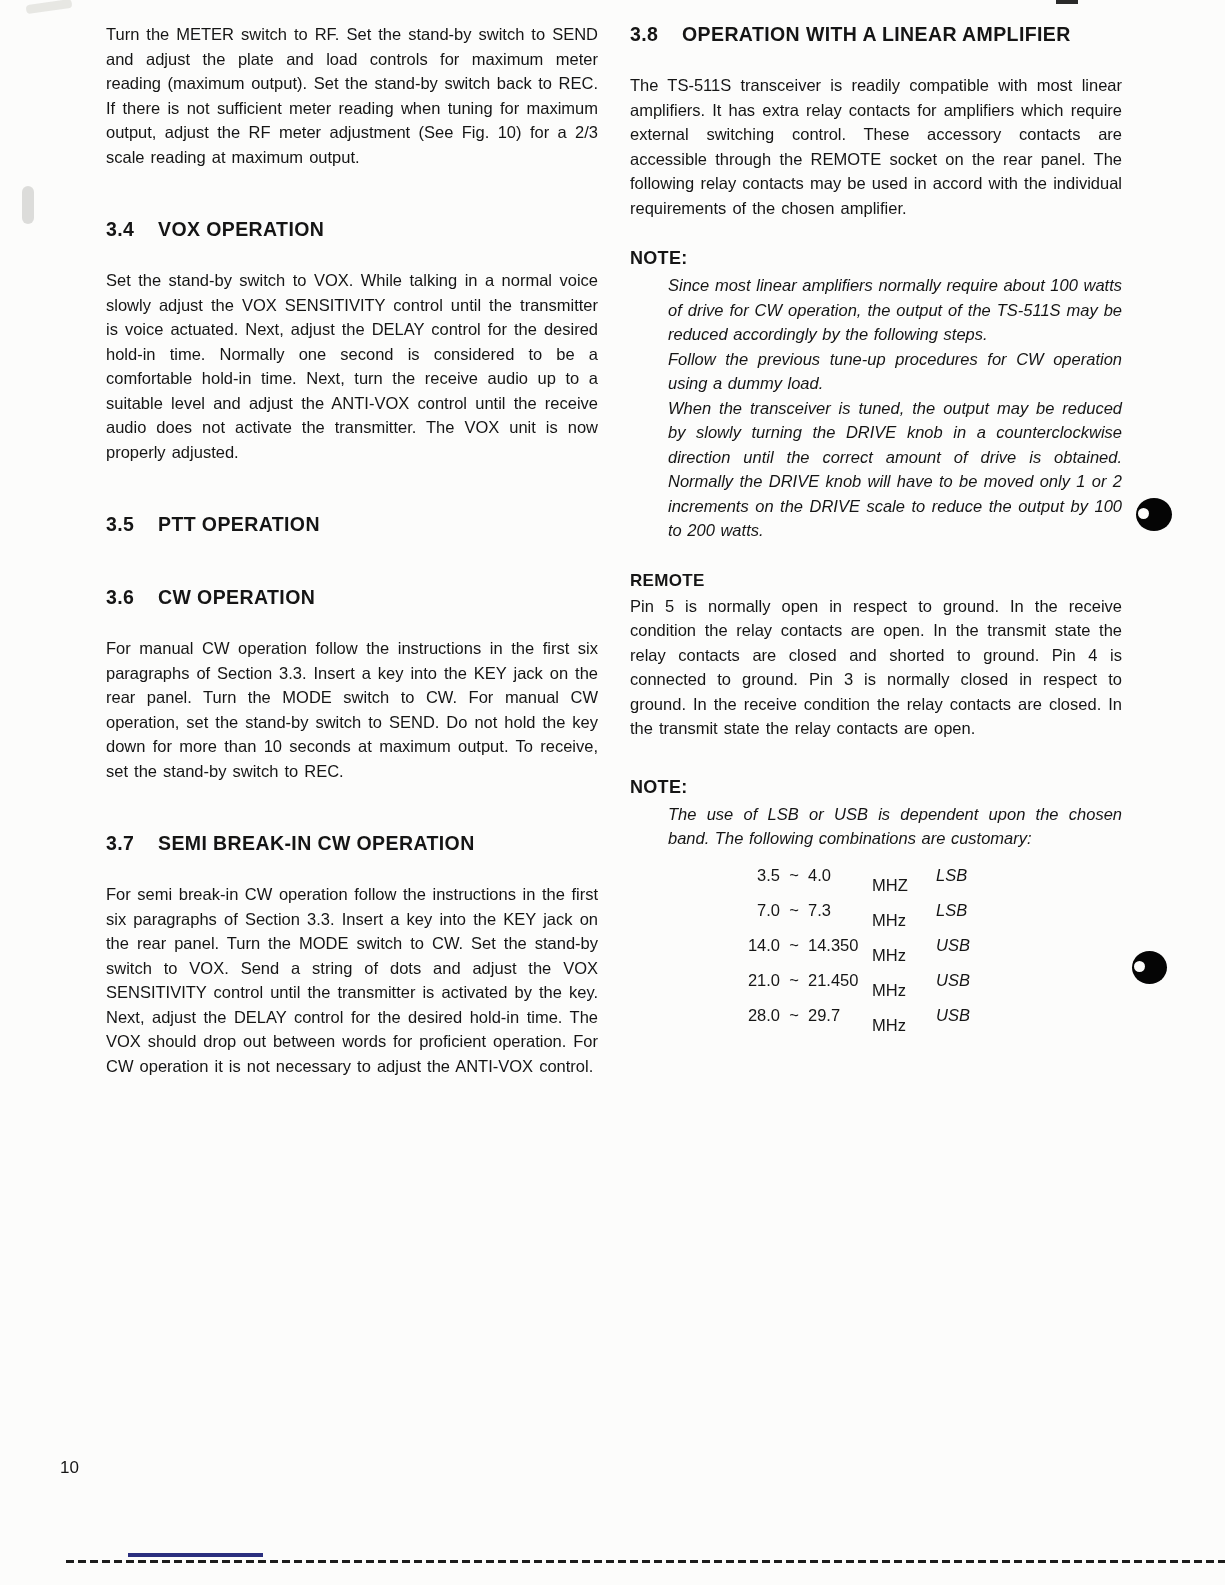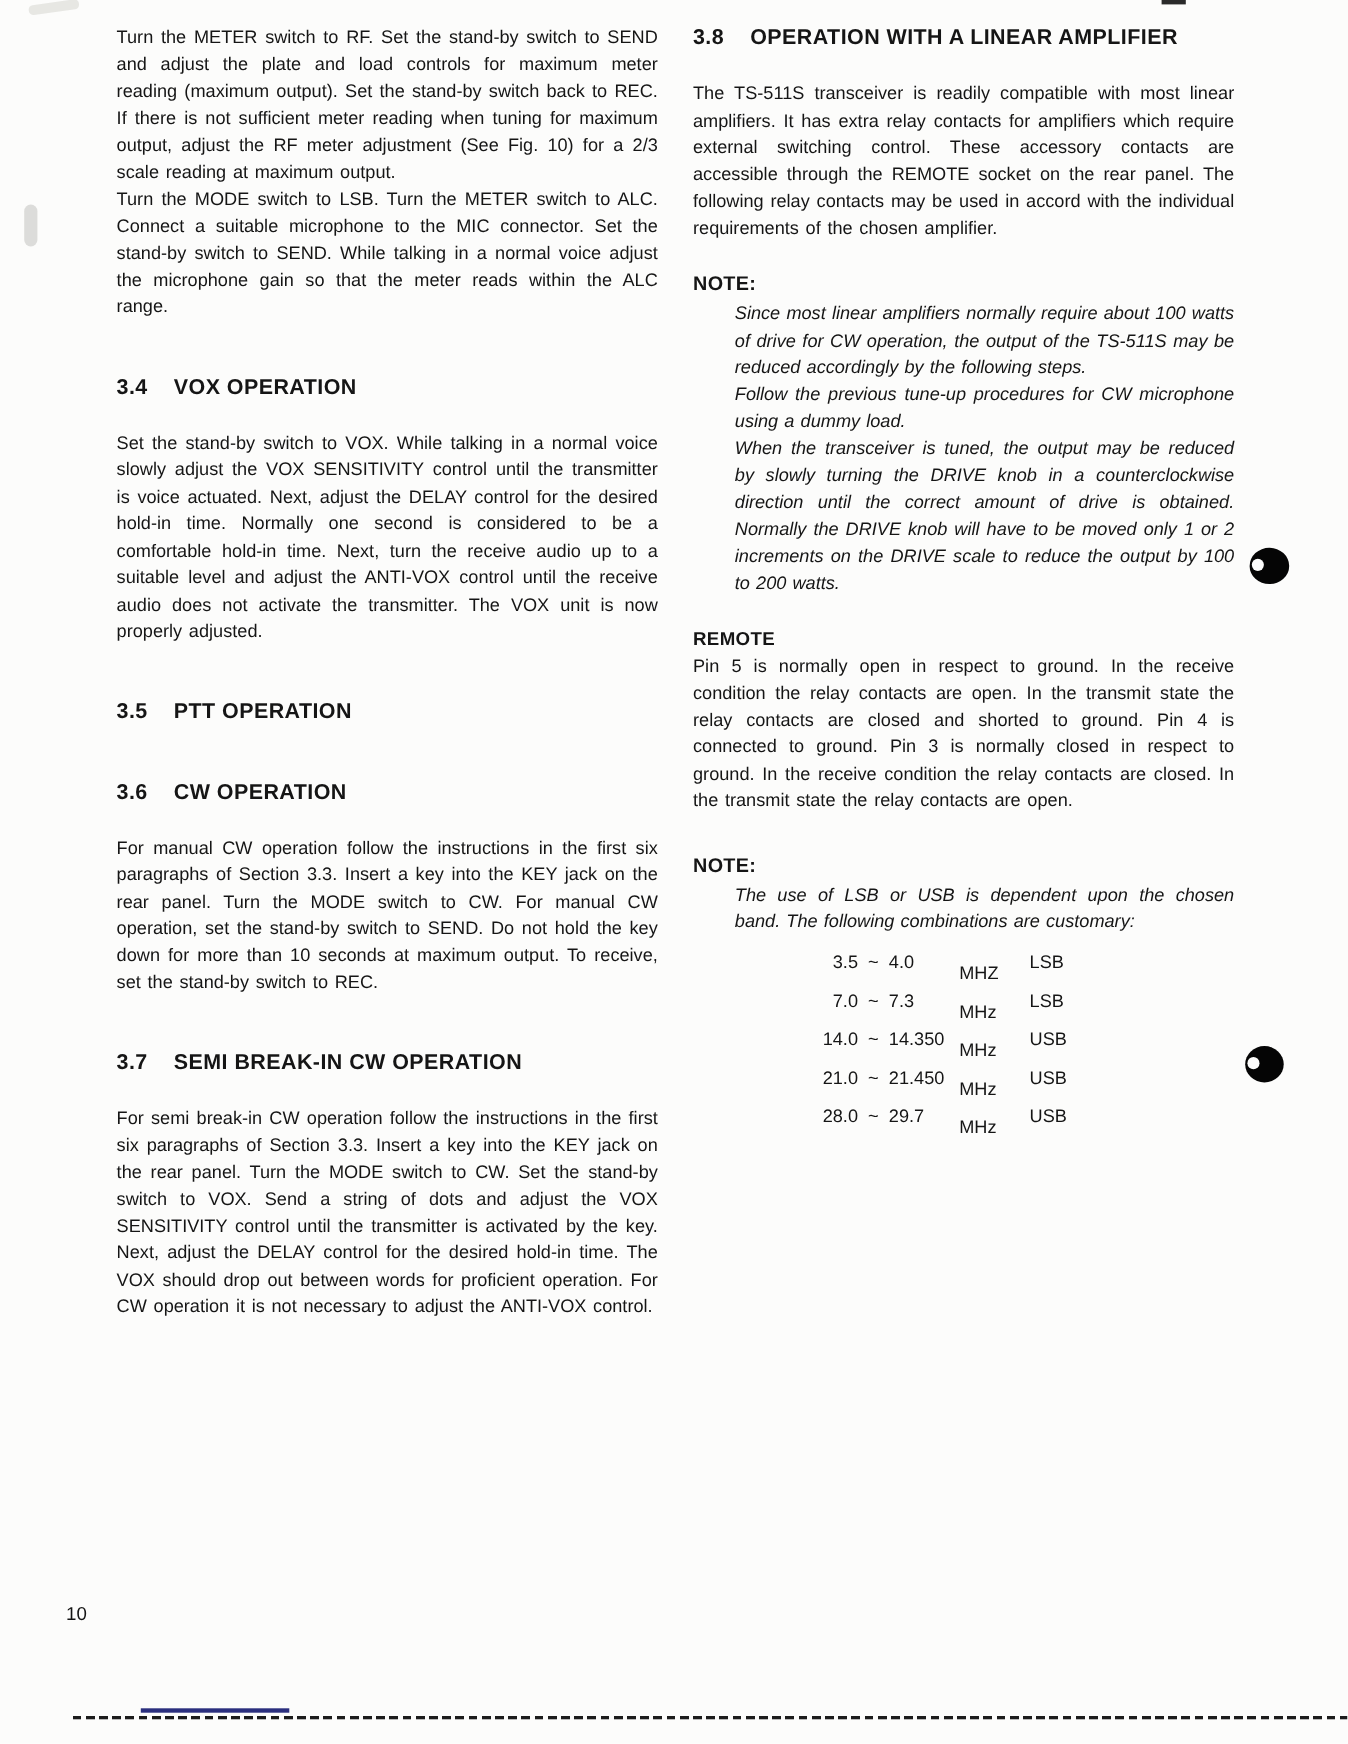--- a/index.html
+++ b/index.html
@@ -55,21 +55,21 @@
     margin-top:28px;
     margin-bottom:3px;
   }
 
   .freq-table { margin:12px 0 0 66px; font-size:16.5px; }
   .freq-row { display:flex; line-height:25px; }
   .freq-low  { width:46px; text-align:right; }
   .freq-sep  { width:28px; text-align:center; }
   .freq-high { width:64px; text-align:left; }
   .freq-unit { width:64px; text-align:left;margin-top:10px; }
-  .freq-mode { width:52px; text-align:left; }
+  .freq-mode { width:52px; text-align:left;font-style:italic; }
 
   .page-number {
     position:absolute;
     left:60px; top:1458px;
     font-size:17px;
   }
 
   
   .hole {
     position:absolute;
@@ -113,21 +113,20 @@
     left:66px; top:1560px; width:1159px; height:3px;
     background:repeating-linear-gradient(90deg, #1c1c1c 0 8px, transparent 8px 12px);
   }
 </style>
 </head>
 <body>
 
 <div class="col col-left">
 
   <p class="body">Turn the METER switch to RF.  Set the stand-by switch to SEND and adjust the plate and load controls for maximum meter reading (maximum output).  Set the stand-by switch back to REC.  If there is not sufficient meter reading when tuning for maximum output, adjust the RF meter adjustment (See Fig. 10) for a 2/3 scale reading at maximum output.</p>
-  <p class="body">Turn the MODE switch to LSB.  Turn the METER switch to ALC.  Connect a suitable microphone to the MIC connector.  Set the stand-by switch to SEND.  While talking in a normal voice adjust the microphone gain so that the meter reads within the ALC range.</p>
 
   <h2 class="sec">
     <span class="num">3.4</span>
     <span class="ttl">VOX OPERATION</span>
   </h2>
   <p class="body">Set the stand-by switch to VOX.  While talking in a normal voice slowly adjust the VOX SENSITIVITY control until the transmitter is voice actuated.  Next, adjust the DELAY control for the desired hold-in time.  Normally one second is considered to be a comfortable hold-in time.  Next, turn the receive audio up to a suitable level and adjust the ANTI-VOX control until the receive audio does not activate the transmitter.  The VOX unit is now properly adjusted.</p>
 
   <h2 class="sec">
     <span class="num">3.5</span>
     <span class="ttl">PTT OPERATION</span>
@@ -151,21 +150,21 @@
 
   <h2 class="sec first">
     <span class="num">3.8</span>
     <span class="ttl">OPERATION WITH A LINEAR AMPLIFIER</span>
   </h2>
   <p class="body">The TS-511S transceiver is readily compatible with most linear amplifiers.  It has extra relay contacts for amplifiers which require external switching control.  These accessory contacts are accessible through the REMOTE socket on the rear panel.  The following relay contacts may be used in accord with the individual requirements of the chosen amplifier.</p>
 
   <div class="note-label">NOTE:</div>
   <div class="note-block">
     <p class="note">Since most linear amplifiers normally require about 100 watts of drive for CW operation, the output of the TS-511S may be reduced accordingly by the following steps.</p>
-    <p class="note">Follow the previous tune-up procedures for CW microphone using a dummy load.</p>
+    <p class="note">Follow the previous tune-up procedures for CW operation using a dummy load.</p>
     <p class="note">When the transceiver is tuned, the output may be reduced by slowly turning the DRIVE knob in a counterclockwise direction until the correct amount of drive is obtained.  Normally the DRIVE knob will have to be moved only 1 or 2 increments on the DRIVE scale to reduce the output by 100 to 200 watts.</p>
   </div>
 
   <div class="sub-head">REMOTE</div>
   <p class="body">Pin 5 is normally open in respect to ground.  In the receive condition the relay contacts are open.  In the transmit state the relay contacts are closed and shorted to ground.  Pin 4 is connected to ground.  Pin 3 is normally closed in respect to ground.  In the receive condition the relay contacts are closed.  In the transmit state the relay contacts are open.</p>
 
   <div class="note-label" style="margin-top:36px;">NOTE:</div>
   <div class="note-block">
     <p class="note">The use of LSB or USB is dependent upon the chosen band.  The following combinations are customary:</p>
 

